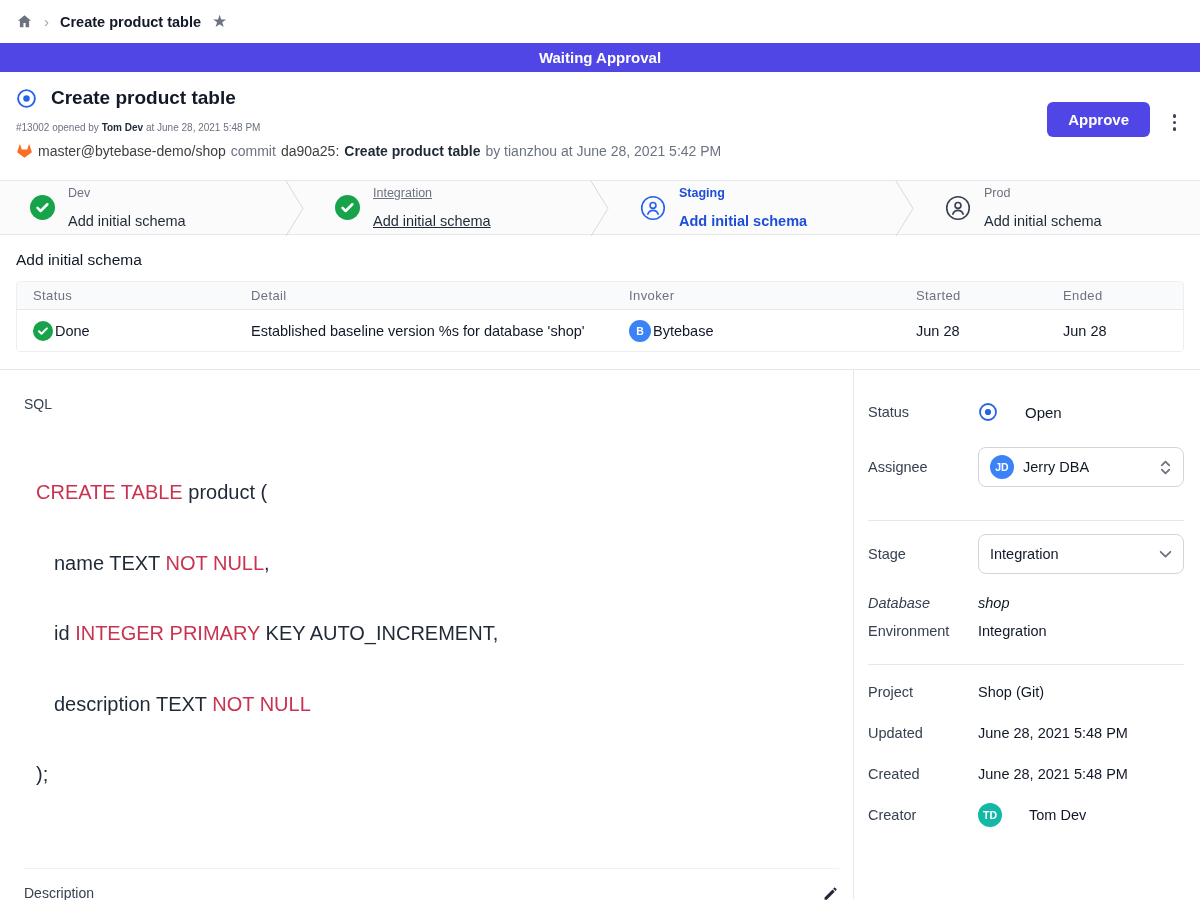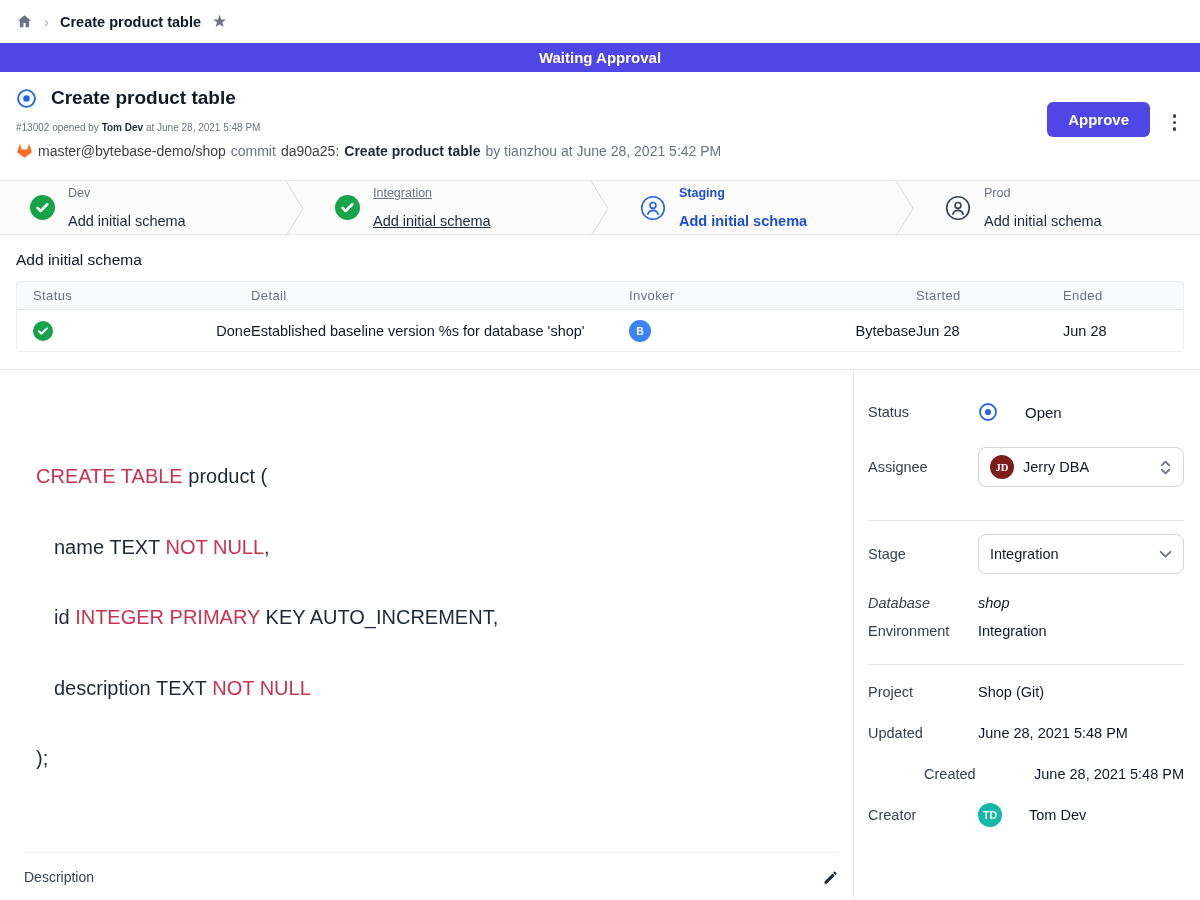--- a/index.html
+++ b/index.html
@@ -36,21 +36,21 @@
   .stage-task { font-size:14.5px; color:#1f2937; }
   .stage.linked .stage-env, .stage.linked .stage-task { text-decoration:underline; cursor:pointer; }
   .stage.current .stage-env, .stage.current .stage-task { color:#1d4ed8; font-weight:700; }
   .stage-sep { align-self:stretch; flex:0 0 auto; }
   
   .task-heading { font-size:15.5px; color:#111827; margin:16px 16px 12px 16px; }
   .task-table { margin:0 16px; border:1px solid #eceef1; border-radius:4px; overflow:hidden; }
   .thead, .trow { display:grid; grid-template-columns:218px 378px 287px 147px 1fr; align-items:center; padding-left:16px; }
   .thead { height:28px; background:#f9fafb; border-bottom:1px solid #e5e7eb; font-size:13px; color:#6b7280; letter-spacing:0.4px; }
   .trow { height:41px; background:#fff; font-size:14.5px; color:#111827; }
-  .cell-flex { display:flex; align-items:center; gap:10px;justify-content:space-between; }
+  .cell-flex { display:flex; align-items:center; gap:2px; }
   
   .lower { display:flex; border-top:1px solid #e5e7eb; margin-top:17px; height:530px; }
   .main-col { width:858px; border-right:1px solid #e5e7eb; padding:26px 14px 0 24px; }
   .side-col { flex:1; padding:20px 16px 0 14px; }
   
   .section-label { font-size:14px; color:#374151; }
   .sql-code { margin:22px 0 0 12px; font-size:20px; line-height:23.5px; color:#1f2937; white-space:pre-wrap; }
   .sql-line.ind { padding-left:18px; }
   .kw { color:#ca3350; }
   .h-div { border-top:1px solid #f0f1f3; margin-top:34px; }
@@ -208,20 +208,21 @@
       <span class="avatar av-22" style="background:#3b82f6;">B</span>
       <span>Bytebase</span>
     </span>
     <span>Jun 28</span>
     <span>Jun 28</span>
   </div>
 </div>
 
 <div class="lower">
   <div class="main-col">
+    <div class="section-label">SQL</div>
     <div class="sql-code">
       <div class="sql-line"><span class="kw">CREATE TABLE</span><span> product (</span></div>
       <div class="sql-line ind"><span>name TEXT </span><span class="kw">NOT NULL</span><span>,</span></div>
       <div class="sql-line ind"><span>id </span><span class="kw">INTEGER PRIMARY</span><span> KEY AUTO_INCREMENT,</span></div>
       <div class="sql-line ind"><span>description TEXT </span><span class="kw">NOT NULL</span></div>
       <div class="sql-line"><span>);</span></div>
     </div>
     <div class="h-div"></div>
     <div class="desc-header">
       <span class="section-label">Description</span>
@@ -243,21 +244,21 @@
               <circle cx="10" cy="10" r="8" fill="none" stroke="#2563eb" stroke-width="1.8"></circle>
               <circle cx="10" cy="10" r="3.1" fill="#2563eb"></circle>
             </svg>
         </span>
         <span style="font-size:15px;">Open</span>
       </span>
     </div>
     <div class="side-row" style="margin-top:25px;">
       <span class="side-label">Assignee</span>
       <div class="select-box">
-        <span class="avatar av-24" style="background:#7f1d1d;font-family:Liberation Serif, serif;">JD</span>
+        <span class="avatar av-24" style="background:#3b82f6;">JD</span>
         <span class="grow">Jerry DBA</span>
         <span style="display:flex;">
           <svg width="13" height="15" viewBox="0 0 12 14" fill="none" stroke="#6b7280" stroke-width="1.6" stroke-linecap="round" stroke-linejoin="round">
               <path d="M2.5 5 6 1.5 9.5 5"></path>
               <path d="M2.5 9 6 12.5 9.5 9"></path>
             </svg>
         </span>
       </div>
     </div>
     <div class="side-div" style="margin-top:33px;"></div>
@@ -282,21 +283,21 @@
     </div>
     <div class="side-div" style="margin-top:25px;"></div>
     <div class="side-row" style="margin-top:19px;">
       <span class="side-label">Project</span>
       <span class="side-value">Shop (Git)</span>
     </div>
     <div class="side-row" style="margin-top:25px;">
       <span class="side-label">Updated</span>
       <span class="side-value plain">June 28, 2021 5:48 PM</span>
     </div>
-    <div class="side-row" style="margin-top:25px;justify-content:flex-end;">
+    <div class="side-row" style="margin-top:25px;">
       <span class="side-label">Created</span>
       <span class="side-value plain">June 28, 2021 5:48 PM</span>
     </div>
     <div class="side-row" style="margin-top:21px;">
       <span class="side-label">Creator</span>
       <span class="side-value">
         <span class="avatar av-24" style="background:#14b8a6;">TD</span>
         <span>Tom Dev</span>
       </span>
     </div>

